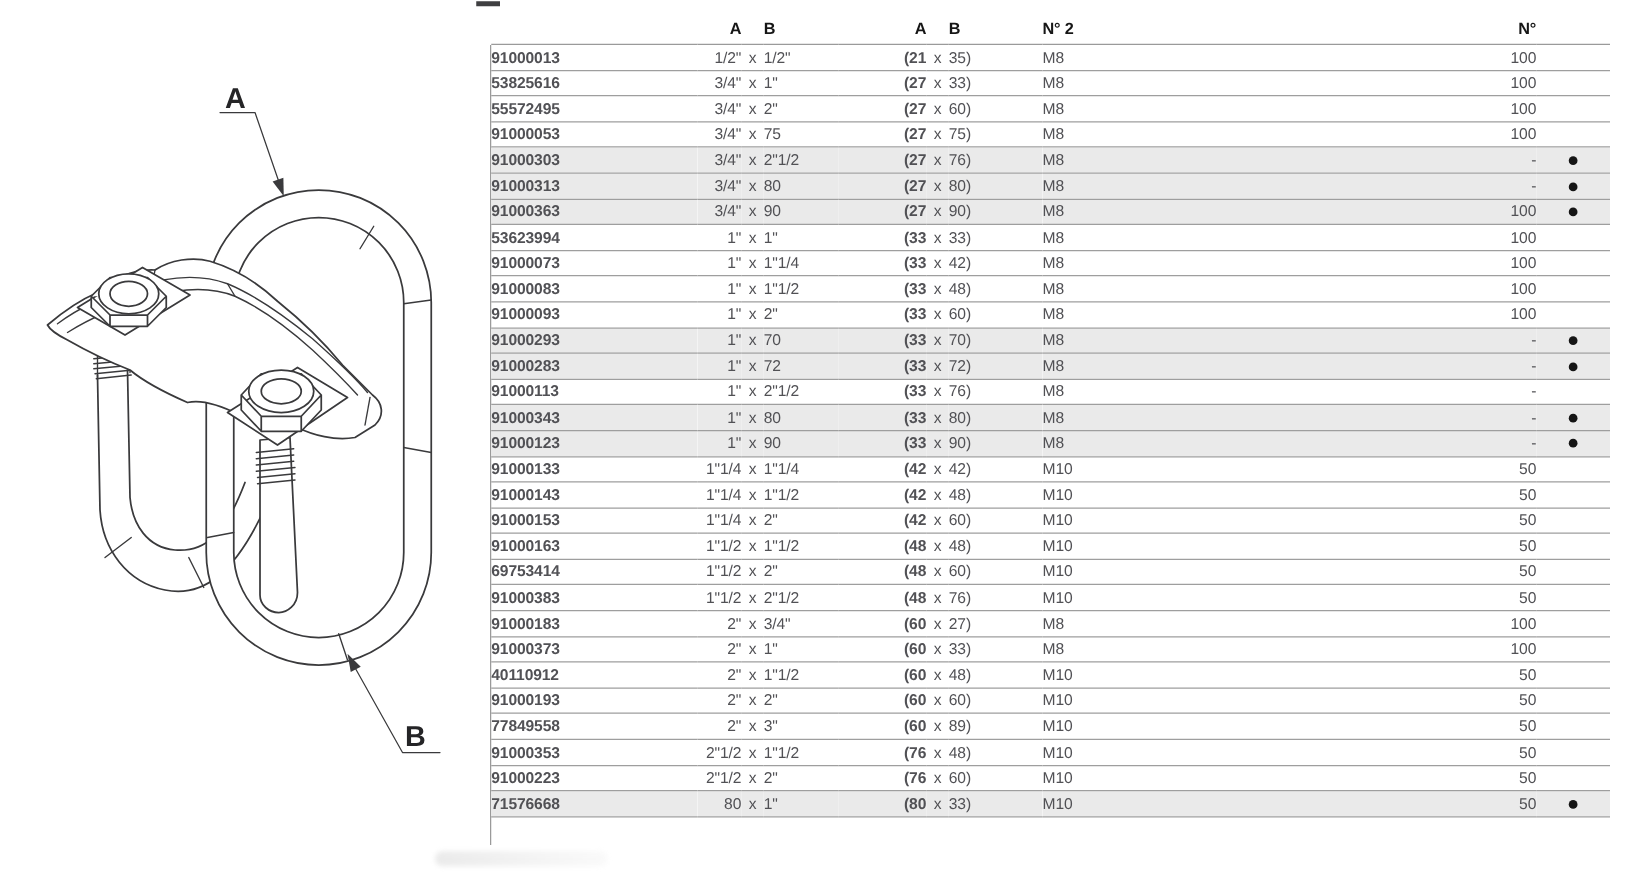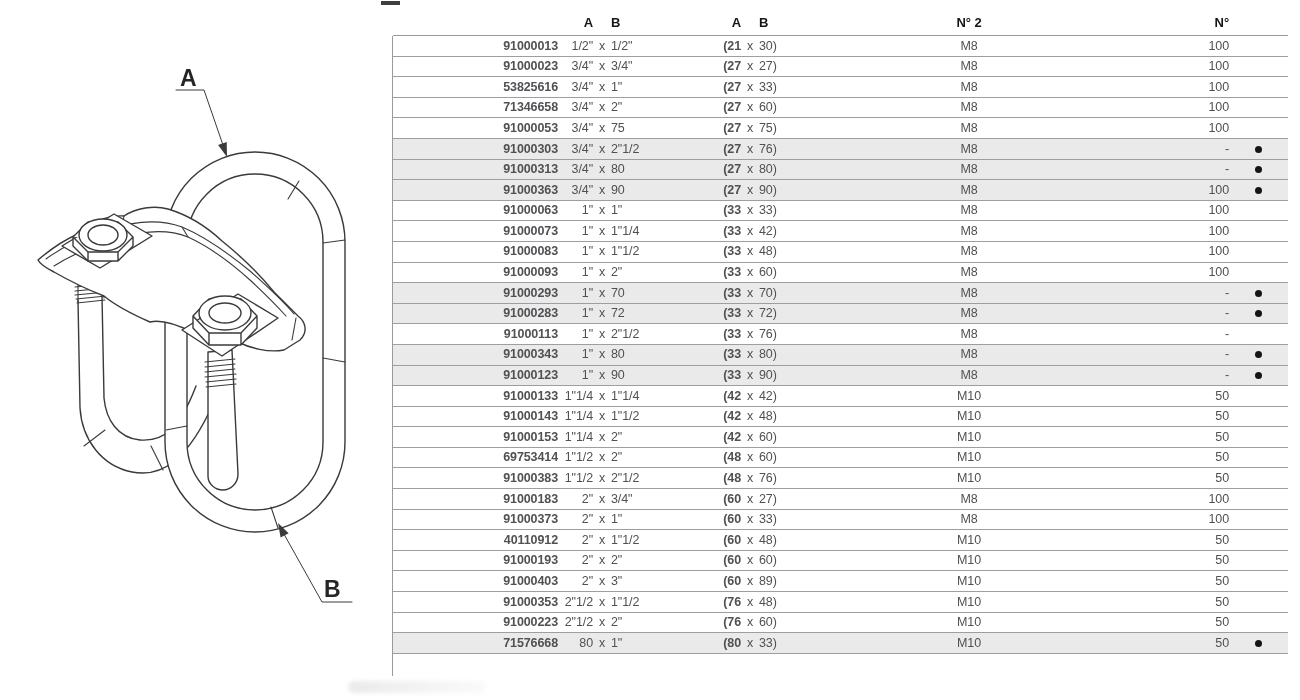--- a/index.html
+++ b/index.html
@@ -17,29 +17,29 @@
   
   .table-wrap{position:absolute;left:393px;top:10px;width:895px;}
   .left-rule{position:absolute;left:392px;top:36px;width:1px;height:640px;background:#9a9a9a;}
   table.parts{table-layout:fixed;width:895px;border-collapse:collapse;}
   table.parts th,table.parts td{padding:0;margin:0;font-size:12.5px;line-height:1;white-space:nowrap;
     overflow:hidden;letter-spacing:-0.1px;}
   table.parts thead th{height:25px;vertical-align:middle;border-bottom:1px solid #9a9a9a;
     color:#161616;font-weight:bold;font-size:13px;}
   table.parts tbody td{height:19.6px;vertical-align:middle;border-bottom:1px solid #9e9e9e;color:#515155;}
   tr.hl td{background:#eaeaea;}
-  .c-code{width:165px;text-align:right;padding-left:3px;}
+  .c-code{width:165px;text-align:left;padding-left:3px;}
   tbody .c-code{color:#1c1c1e;font-weight:bold;}
   .c-ain{width:35px;text-align:right;}
   .c-sep1{width:18px;text-align:center;}
   .c-bin{width:60px;text-align:left;}
   .c-amm{width:70px;text-align:right;font-weight:bold;}
   .c-sep2{width:18px;text-align:center;}
   .c-bmm{width:75px;text-align:left;padding-left:2px;}
-  .c-bolt{width:270px;text-align:center;}
+  .c-bolt{width:270px;text-align:left;}
   .c-qty{width:125px;text-align:right;}
   .c-dot{width:59px;text-align:center;}
   thead .c-ain{padding-right:5px;}
   thead .c-bin{padding-left:10px;}
   thead .c-amm{padding-right:6px;}
   thead .c-bmm{padding-left:6px;}
   .dot{display:inline-block;width:7px;height:7px;border-radius:50%;background:#151515;visibility:hidden;}
   .dot.visible{visibility:visible;}
 </style>
 </head>
@@ -146,51 +146,39 @@
         </tr>
       </thead>
       <tbody>
           <tr>
       <td class="c-code">91000013</td>
       <td class="c-ain">1/2"</td>
       <td class="c-sep1">x</td>
       <td class="c-bin">1/2"</td>
       <td class="c-amm">(21</td>
       <td class="c-sep2">x</td>
-      <td class="c-bmm">30)</td>
-      <td class="c-bolt">M8</td>
-      <td class="c-qty">100</td>
-      <td class="c-dot"><span class="dot"></span></td>
-    </tr>
-          <tr>
-      <td class="c-code">91000023</td>
-      <td class="c-ain">3/4"</td>
-      <td class="c-sep1">x</td>
-      <td class="c-bin">3/4"</td>
-      <td class="c-amm">(27</td>
-      <td class="c-sep2">x</td>
-      <td class="c-bmm">27)</td>
+      <td class="c-bmm">35)</td>
       <td class="c-bolt">M8</td>
       <td class="c-qty">100</td>
       <td class="c-dot"><span class="dot"></span></td>
     </tr>
           <tr>
       <td class="c-code">53825616</td>
       <td class="c-ain">3/4"</td>
       <td class="c-sep1">x</td>
       <td class="c-bin">1"</td>
       <td class="c-amm">(27</td>
       <td class="c-sep2">x</td>
       <td class="c-bmm">33)</td>
       <td class="c-bolt">M8</td>
       <td class="c-qty">100</td>
       <td class="c-dot"><span class="dot"></span></td>
     </tr>
           <tr>
-      <td class="c-code">71346658</td>
+      <td class="c-code">55572495</td>
       <td class="c-ain">3/4"</td>
       <td class="c-sep1">x</td>
       <td class="c-bin">2"</td>
       <td class="c-amm">(27</td>
       <td class="c-sep2">x</td>
       <td class="c-bmm">60)</td>
       <td class="c-bolt">M8</td>
       <td class="c-qty">100</td>
       <td class="c-dot"><span class="dot"></span></td>
     </tr>
@@ -236,21 +224,21 @@
       <td class="c-sep1">x</td>
       <td class="c-bin">90</td>
       <td class="c-amm">(27</td>
       <td class="c-sep2">x</td>
       <td class="c-bmm">90)</td>
       <td class="c-bolt">M8</td>
       <td class="c-qty">100</td>
       <td class="c-dot"><span class="dot visible"></span></td>
     </tr>
           <tr>
-      <td class="c-code">91000063</td>
+      <td class="c-code">53623994</td>
       <td class="c-ain">1"</td>
       <td class="c-sep1">x</td>
       <td class="c-bin">1"</td>
       <td class="c-amm">(33</td>
       <td class="c-sep2">x</td>
       <td class="c-bmm">33)</td>
       <td class="c-bolt">M8</td>
       <td class="c-qty">100</td>
       <td class="c-dot"><span class="dot"></span></td>
     </tr>
@@ -380,20 +368,32 @@
       <td class="c-sep1">x</td>
       <td class="c-bin">2"</td>
       <td class="c-amm">(42</td>
       <td class="c-sep2">x</td>
       <td class="c-bmm">60)</td>
       <td class="c-bolt">M10</td>
       <td class="c-qty">50</td>
       <td class="c-dot"><span class="dot"></span></td>
     </tr>
           <tr>
+      <td class="c-code">91000163</td>
+      <td class="c-ain">1"1/2</td>
+      <td class="c-sep1">x</td>
+      <td class="c-bin">1"1/2</td>
+      <td class="c-amm">(48</td>
+      <td class="c-sep2">x</td>
+      <td class="c-bmm">48)</td>
+      <td class="c-bolt">M10</td>
+      <td class="c-qty">50</td>
+      <td class="c-dot"><span class="dot"></span></td>
+    </tr>
+          <tr>
       <td class="c-code">69753414</td>
       <td class="c-ain">1"1/2</td>
       <td class="c-sep1">x</td>
       <td class="c-bin">2"</td>
       <td class="c-amm">(48</td>
       <td class="c-sep2">x</td>
       <td class="c-bmm">60)</td>
       <td class="c-bolt">M10</td>
       <td class="c-qty">50</td>
       <td class="c-dot"><span class="dot"></span></td>
@@ -452,21 +452,21 @@
       <td class="c-sep1">x</td>
       <td class="c-bin">2"</td>
       <td class="c-amm">(60</td>
       <td class="c-sep2">x</td>
       <td class="c-bmm">60)</td>
       <td class="c-bolt">M10</td>
       <td class="c-qty">50</td>
       <td class="c-dot"><span class="dot"></span></td>
     </tr>
           <tr>
-      <td class="c-code">91000403</td>
+      <td class="c-code">77849558</td>
       <td class="c-ain">2"</td>
       <td class="c-sep1">x</td>
       <td class="c-bin">3"</td>
       <td class="c-amm">(60</td>
       <td class="c-sep2">x</td>
       <td class="c-bmm">89)</td>
       <td class="c-bolt">M10</td>
       <td class="c-qty">50</td>
       <td class="c-dot"><span class="dot"></span></td>
     </tr>

